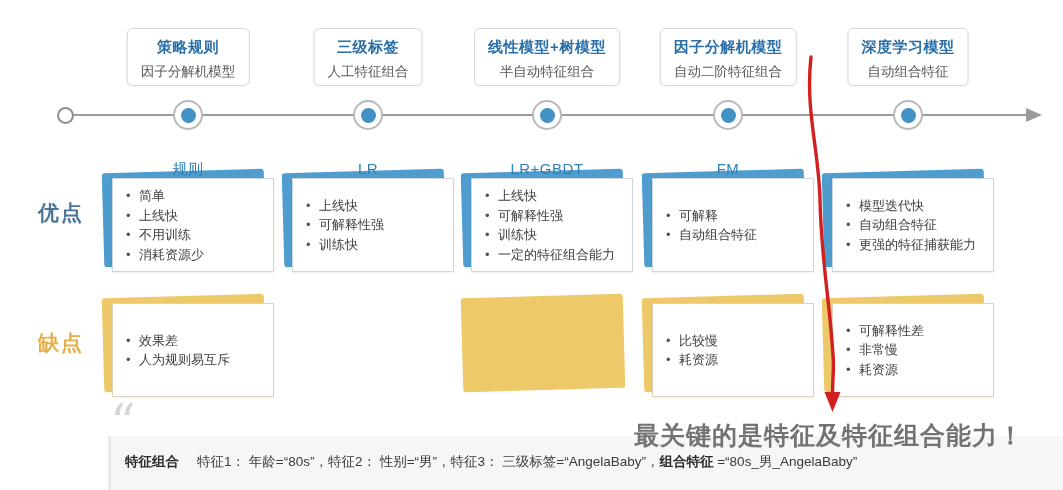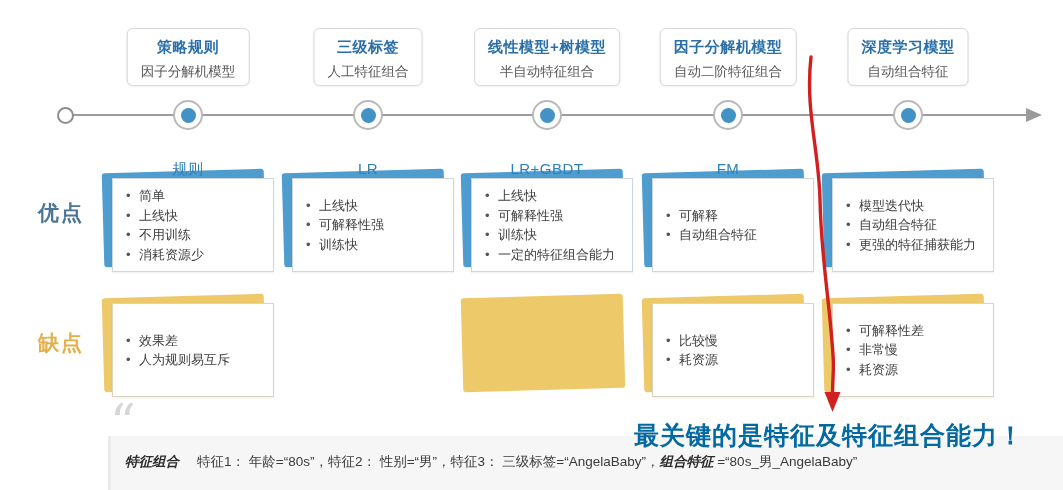--- a/index.html
+++ b/index.html
@@ -62,38 +62,38 @@
     margin:0;padding:5px 6px 5px 10px;list-style:none;
   }
   .front li{
     font-size:13px;color:#3e3e3e;line-height:1.5;position:relative;padding-left:16px;
   }
   .front li::before{content:"•";position:absolute;left:3px;color:#555;}
 
   
   .annotation{
     position:absolute;left:598px;top:419px;width:462px;text-align:center;
-    font-size:25px;font-weight:bold;color:#0369a1;letter-spacing:1px;z-index:10;white-space:nowrap;
+    font-size:25px;font-weight:bold;color:#737373;letter-spacing:1px;z-index:10;white-space:nowrap;
   }
 
   
   .quote-box{
     position:absolute;left:108px;right:0;top:436px;bottom:0;
     background:#f6f6f6;border-left:3px solid #eaeaea;z-index:2;
   }
   .quote-mark{
     position:absolute;left:110px;top:398px;z-index:3;
     font-family:"DejaVu Serif","Liberation Serif",serif;
     font-size:50px;color:#d6d6d6;line-height:1;letter-spacing:-4px;
   }
   .quote-text{
     position:absolute;left:14px;top:17px;right:10px;
     font-size:13.5px;color:#3a3a3a;white-space:nowrap;overflow:hidden;
   }
-  .quote-text b{color:#2c2c2c;font-style:italic;}
+  .quote-text b{color:#2c2c2c;}
   .q-label{margin-right:18px;}
 </style>
 </head>
 <body>
 
 <div class="canvas">
 
   <svg class="layer-base" width="1063" height="490">
     <line x1="64" y1="115" x2="1028" y2="115" stroke="#9b9b9b" stroke-width="2"></line>
     <polygon points="1026,108 1042,115 1026,122" fill="#9b9b9b"></polygon>

